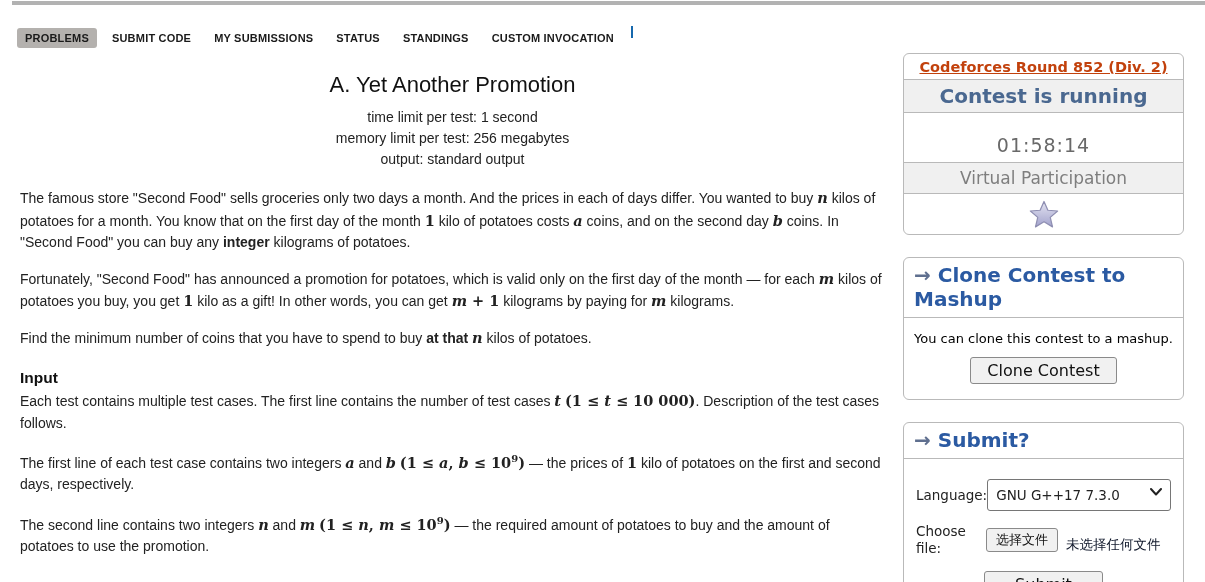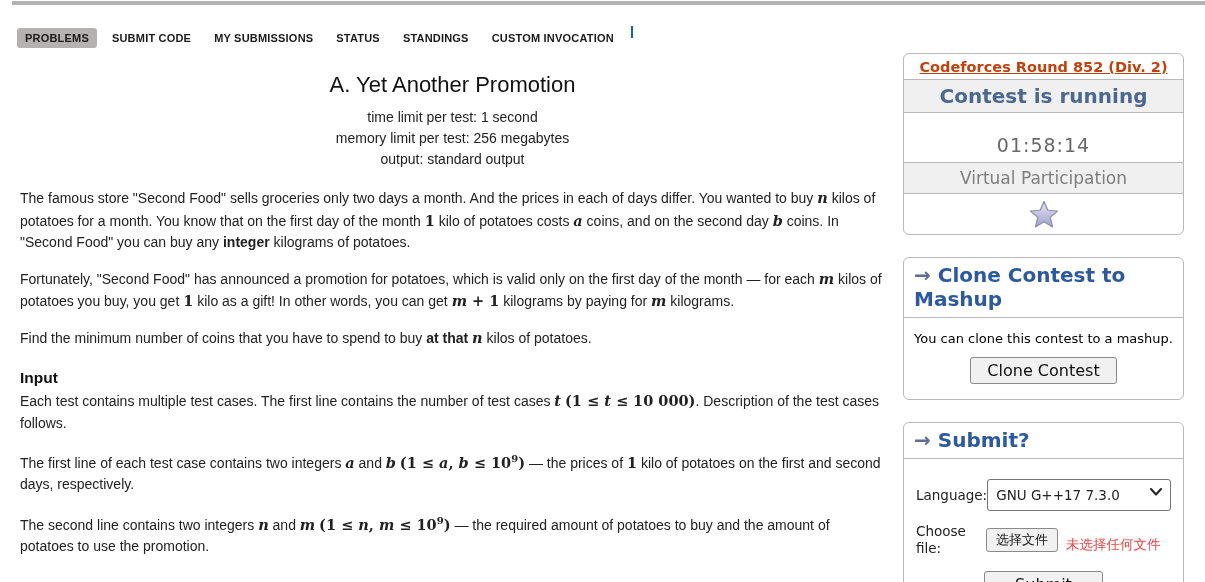--- a/index.html
+++ b/index.html
@@ -67,21 +67,21 @@
   .box3-body { padding:20px 12px 14px; font-family:"DejaVu Sans", sans-serif; font-size:13.5px; }
   .form-row { display:flex; align-items:center; margin-bottom:12px; }
   .form-label { flex:0 0 70px; line-height:17px; }
   .lang-select {
     flex:1 1 auto; height:32px; border:1px solid #767676; border-radius:3px;
     display:flex; align-items:center; padding:0 26px 0 8px; position:relative;
     cursor:pointer; background:#fff; white-space:nowrap;
   }
   .lang-select .chev { position:absolute; right:8px; top:8px; }
   .file-btn { padding:2px 9px; font-size:13px; }
-  .file-status { margin-left:8px; font-size:13.5px; color:#ef4444;margin-top:9px; }
+  .file-status { margin-left:8px; font-size:13.5px; color:#0f172a;margin-top:9px; }
   .submit-row { text-align:center; margin-top:14px; margin-bottom:0; display:block; }
   .submit-btn { padding:3px 30px; }
 </style>
 </head>
 <body>
 
 <div class="top-rule"></div>
 
 <div class="tabs">
   <a class="tab active">PROBLEMS</a>

